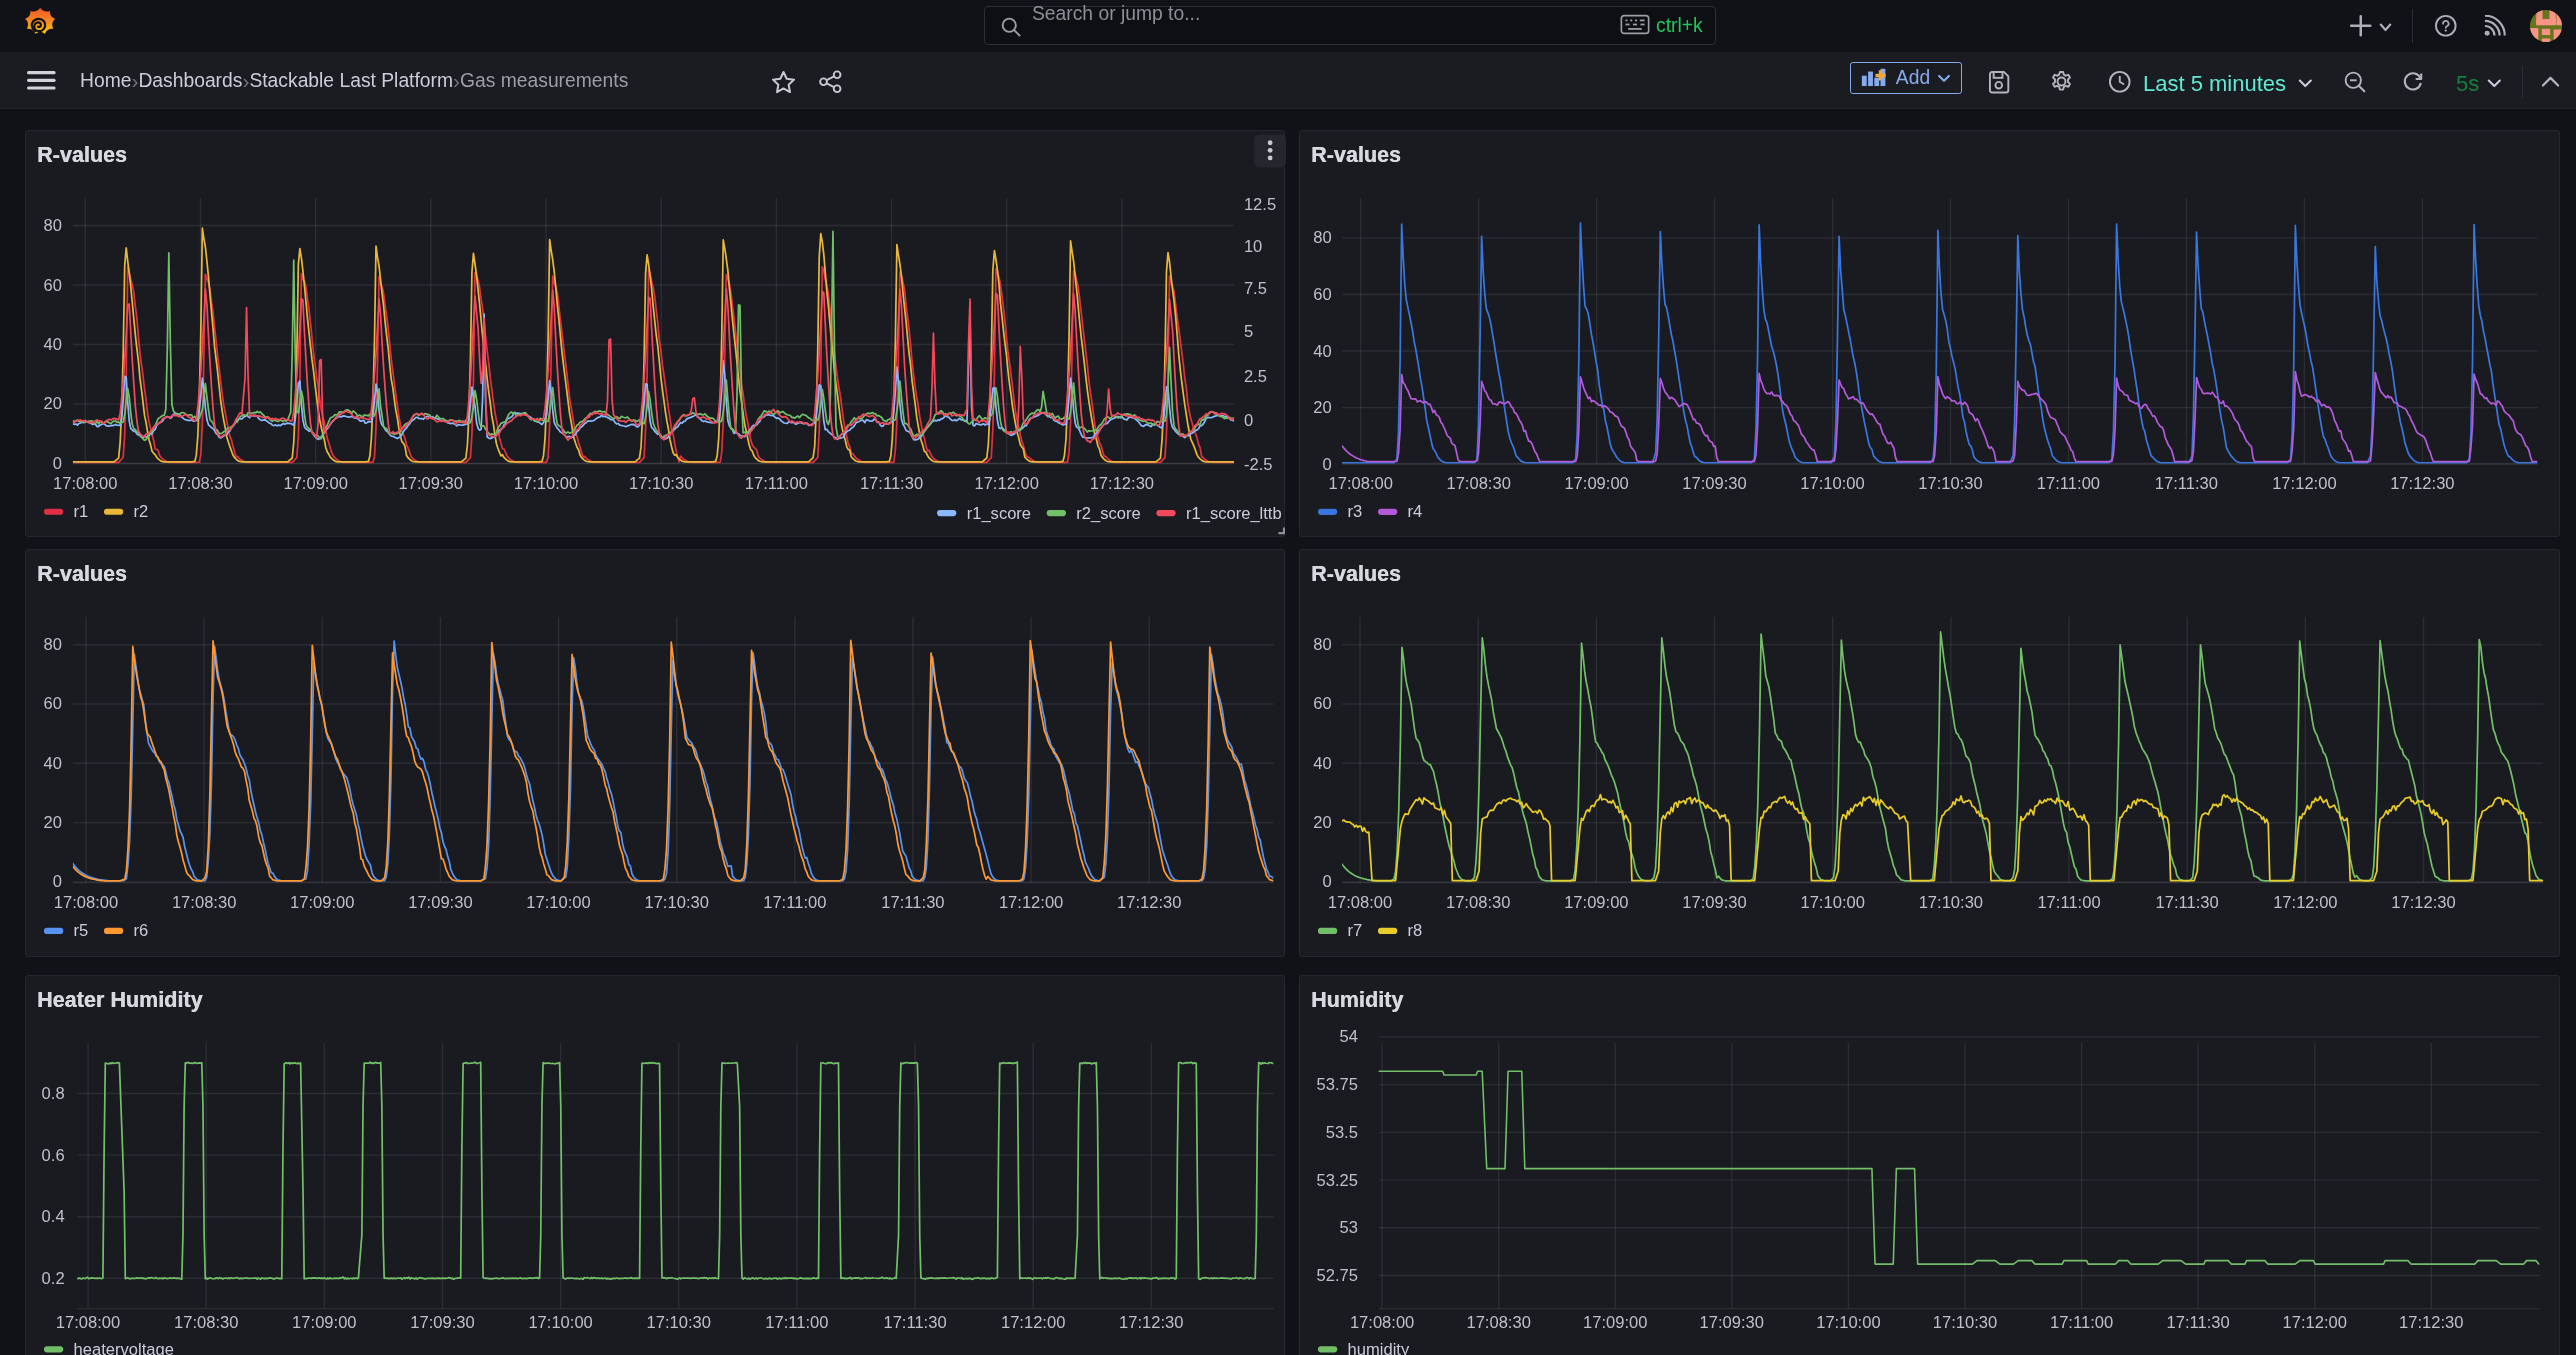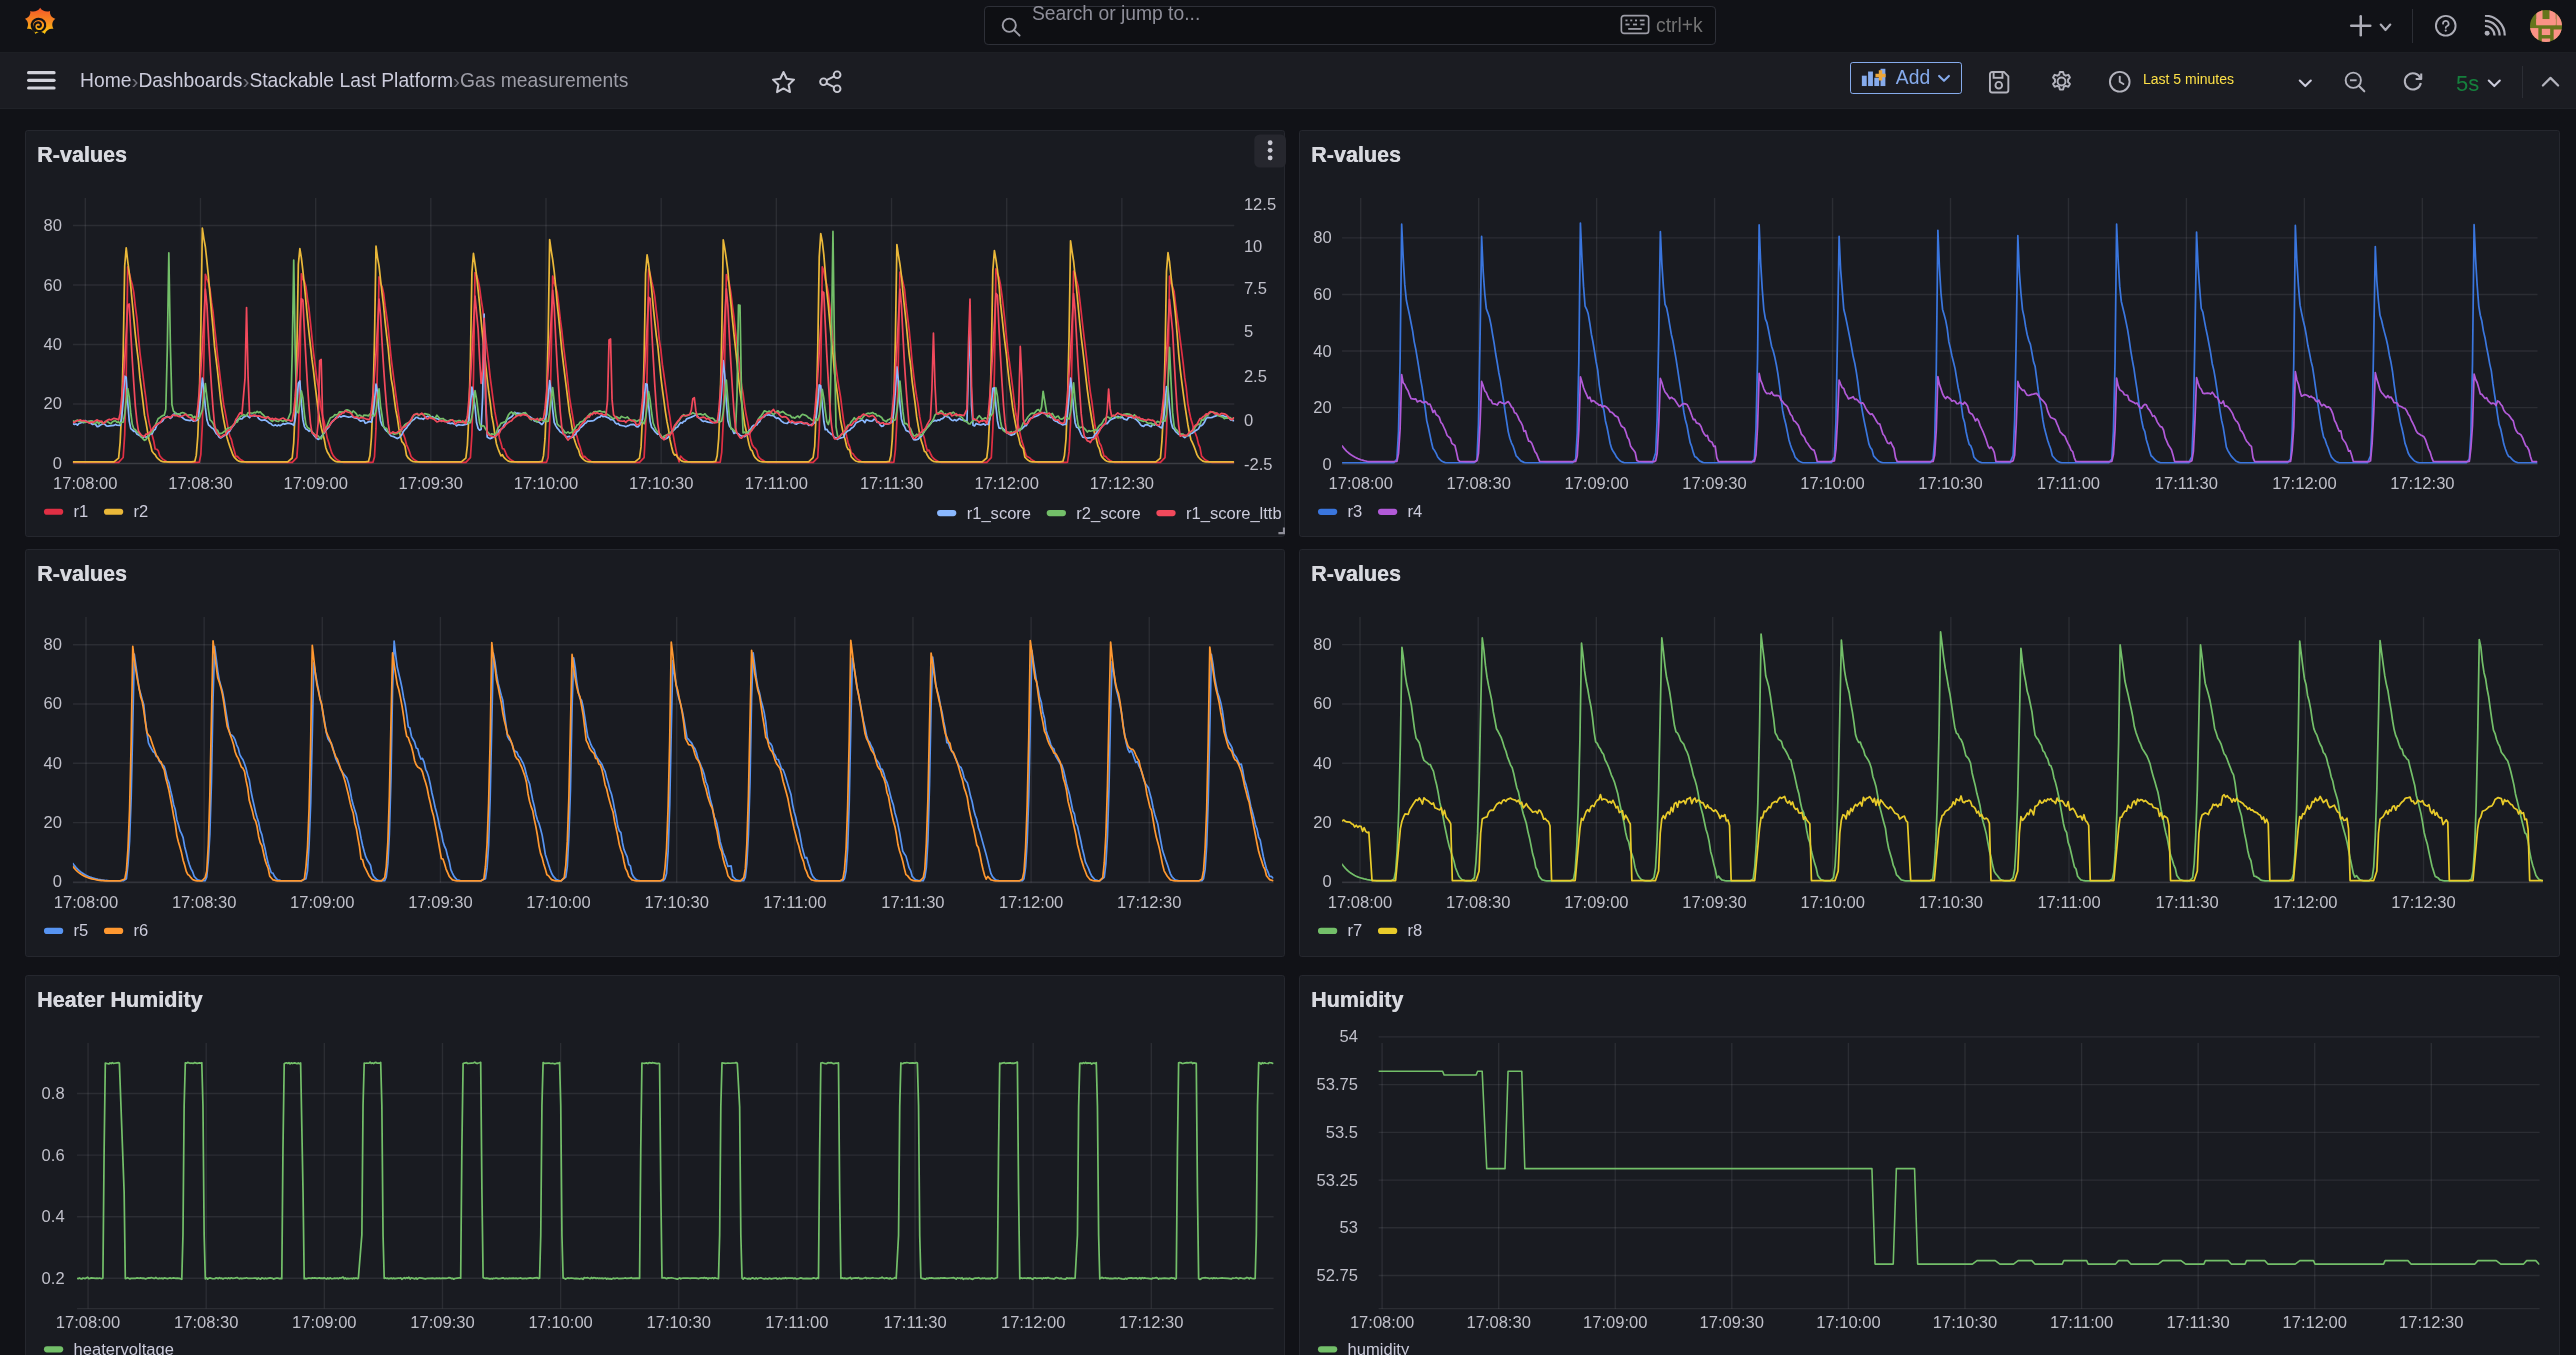--- a/index.html
+++ b/index.html
@@ -33,21 +33,21 @@
     <rect x="2" y="5" width="40" height="26" rx="4" fill="none" stroke="#9d9da7" stroke-width="2.4"></rect>
       <line x1="8" y1="12" x2="11" y2="12" stroke="#9d9da7" stroke-width="2.6"></line>
     <line x1="15" y1="12" x2="18" y2="12" stroke="#9d9da7" stroke-width="2.6"></line>
       <line x1="22" y1="12" x2="25" y2="12" stroke="#9d9da7" stroke-width="2.6"></line>
     <line x1="29" y1="12" x2="36" y2="12" stroke="#9d9da7" stroke-width="2.6"></line>
       <line x1="8" y1="18" x2="14" y2="18" stroke="#9d9da7" stroke-width="2.6"></line>
     <line x1="19" y1="18" x2="25" y2="18" stroke="#9d9da7" stroke-width="2.6"></line>
       <line x1="30" y1="18" x2="36" y2="18" stroke="#9d9da7" stroke-width="2.6"></line>
       <line x1="12" y1="24.5" x2="32" y2="24.5" stroke="#9d9da7" stroke-width="2.6"></line>
   </svg>
-<div style="position:absolute;left:1656px;top:15px;font-size:19.3px;color:#737373">ctrl+k</div>
+<div style="position:absolute;left:1656px;top:15px;font-size:19.3px;color:#22c55e">ctrl+k</div>
 <svg style="position:absolute;left:2349px;top:14px" width="23.5" height="23.5" viewBox="0 0 32 32">
     <line x1="16" y1="3" x2="16" y2="29" stroke="#aeaeb8" stroke-width="3.4" stroke-linecap="round"></line>
     <line x1="3" y1="16" x2="29" y2="16" stroke="#aeaeb8" stroke-width="3.4" stroke-linecap="round"></line>
   </svg>
 <svg style="position:absolute;left:2378px;top:18.6px" width="15" height="16.6" viewBox="0 0 22 24">
     <polyline points="4,8 11,16 18,8" fill="none" stroke="#aeaeb8" stroke-width="3.2" stroke-linecap="round" stroke-linejoin="round"></polyline>
   </svg>
 <div style="position:absolute;left:2412px;top:9px;width:1.4px;height:34px;background:#2c2e35"></div>
 <svg style="position:absolute;left:2434px;top:14px" width="23.5" height="23.5" viewBox="0 0 32 32">
     <circle cx="16" cy="16" r="13.4" fill="none" stroke="#aeaeb8" stroke-width="2.6"></circle>
@@ -122,21 +122,21 @@
   </svg>
 <svg style="position:absolute;left:2049px;top:69px" width="25" height="25" viewBox="0 0 34 34">
     <circle cx="17" cy="17" r="5.4" fill="none" stroke="#b4b4be" stroke-width="2.6"></circle>
       <path d="M17 3.5 l2.2 4.4 4.9 0.4 3.4 -3.2 2.4 4.2 -2.5 4.3 2 4.5 4.4 2 -4.4 2" fill="none" stroke="none"></path>
       <path d="M14.8 4 h4.4 l0.9 3.6 a10 10 0 0 1 2.6 1.5 l3.6 -1.2 2.2 3.8 -2.7 2.6 a10 10 0 0 1 0 3.4 l2.7 2.6 -2.2 3.8 -3.6 -1.2 a10 10 0 0 1 -2.6 1.5 l-0.9 3.6 h-4.4 l-0.9 -3.6 a10 10 0 0 1 -2.6 -1.5 l-3.6 1.2 -2.2 -3.8 2.7 -2.6 a10 10 0 0 1 0 -3.4 l-2.7 -2.6 2.2 -3.8 3.6 1.2 a10 10 0 0 1 2.6 -1.5 z" fill="none" stroke="#b4b4be" stroke-width="2.6" stroke-linejoin="round"></path>
   </svg>
 <svg style="position:absolute;left:2108px;top:70px" width="23.5" height="23.5" viewBox="0 0 32 32">
     <circle cx="16" cy="16" r="13.4" fill="none" stroke="#b4b4be" stroke-width="2.6"></circle>
       <polyline points="16,9 16,16 21,19" fill="none" stroke="#b4b4be" stroke-width="2.6" stroke-linecap="round"></polyline>
   </svg>
-<div style="position:absolute;left:2143px;top:71px;font-size:14px;color:#fde047">Last 5 minutes</div>
+<div style="position:absolute;left:2143px;top:71px;font-size:22px;color:#5eead4">Last 5 minutes</div>
 <svg style="position:absolute;left:2297px;top:75px" width="16.6" height="16.6" viewBox="0 0 24 24">
     <polyline points="4,8 12,16 20,8" fill="none" stroke="#ccccdc" stroke-width="3" stroke-linecap="round" stroke-linejoin="round"></polyline>
   </svg>
 <svg style="position:absolute;left:2343px;top:70px" width="23.5" height="23.5" viewBox="0 0 32 32">
     <circle cx="14" cy="14" r="10.4" fill="none" stroke="#b4b4be" stroke-width="2.6"></circle>
       <line x1="9.5" y1="14" x2="18.5" y2="14" stroke="#b4b4be" stroke-width="2.6"></line>
       <line x1="21.5" y1="21.5" x2="29" y2="29" stroke="#b4b4be" stroke-width="2.8" stroke-linecap="round"></line>
   </svg>
 <svg style="position:absolute;left:2401px;top:69px" width="25" height="25" viewBox="0 0 34 34">
     <path d="M26.5 13 a11 11 0 1 0 0.5 6" fill="none" stroke="#b4b4be" stroke-width="2.8"></path>

